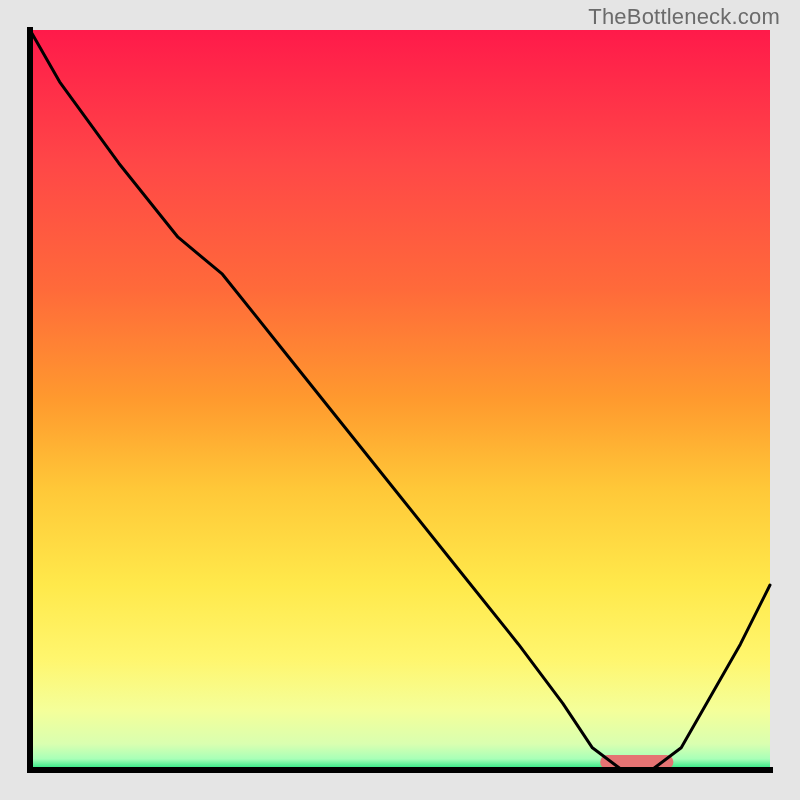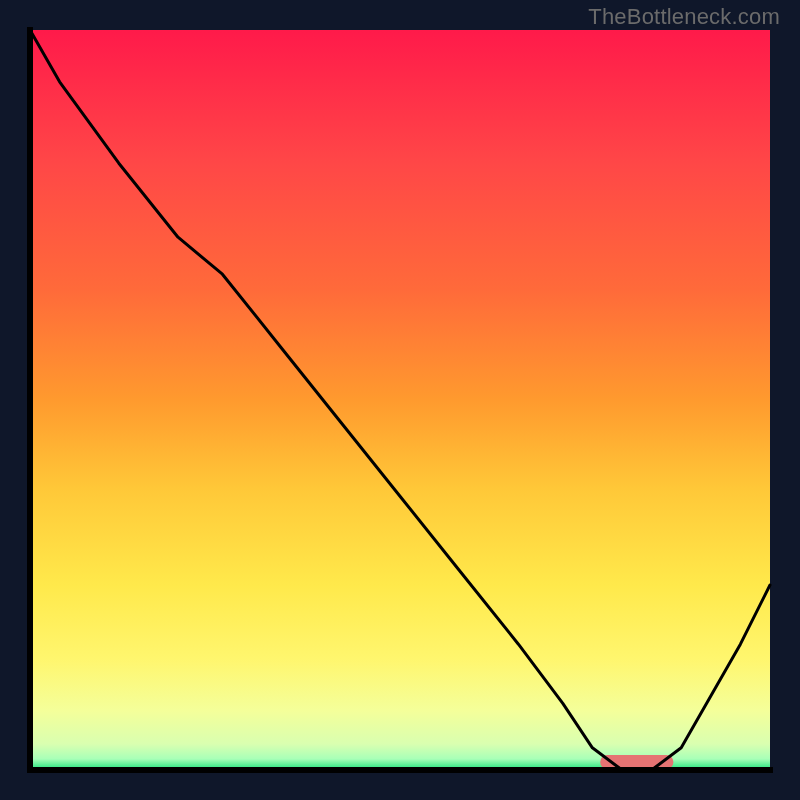--- a/index.html
+++ b/index.html
@@ -7,21 +7,21 @@
     padding: 0;
     width: 800px;
     height: 800px;
     background: #ffffff;
     font-family: Arial, Helvetica, sans-serif;
   }
   .frame {
     position: relative;
     width: 800px;
     height: 800px;
-    background: #0f172a;
+    background: #e5e5e5;
   }
   .watermark {
     position: absolute;
     top: 4px;
     right: 20px;
     color: #6b6b6b;
     font-size: 22px;
     font-weight: 500;
     letter-spacing: 0.2px;
   }

